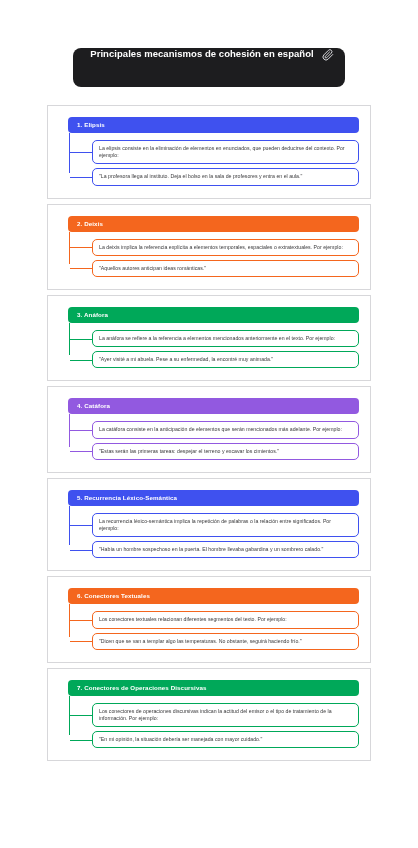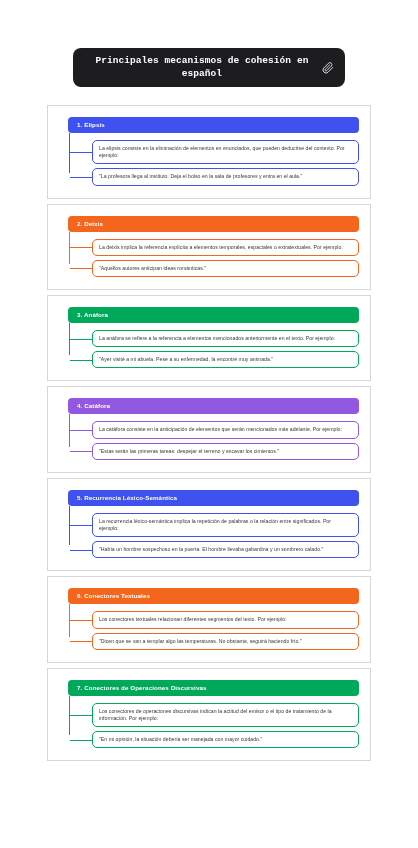--- a/index.html
+++ b/index.html
@@ -16,23 +16,21 @@
   }
 
   
   .titlebar {
     position: absolute;
     left: 73px; top: 48px;
     width: 272px; height: 39px;
     background: #1d1d1f;
     border-radius: 8px;
     display: flex;
-    align-items: center;
     padding: 0 10px 0 14px;
-    font-family: Liberation Mono, monospace;
   }
   .titlebar-text {
     flex: 1;
     color: #ffffff;
     font-size: 9.5px;
     font-weight: bold;
     line-height: 12.5px;
     text-align: center;
     padding-right: 4px;
     letter-spacing: 0.05px;

